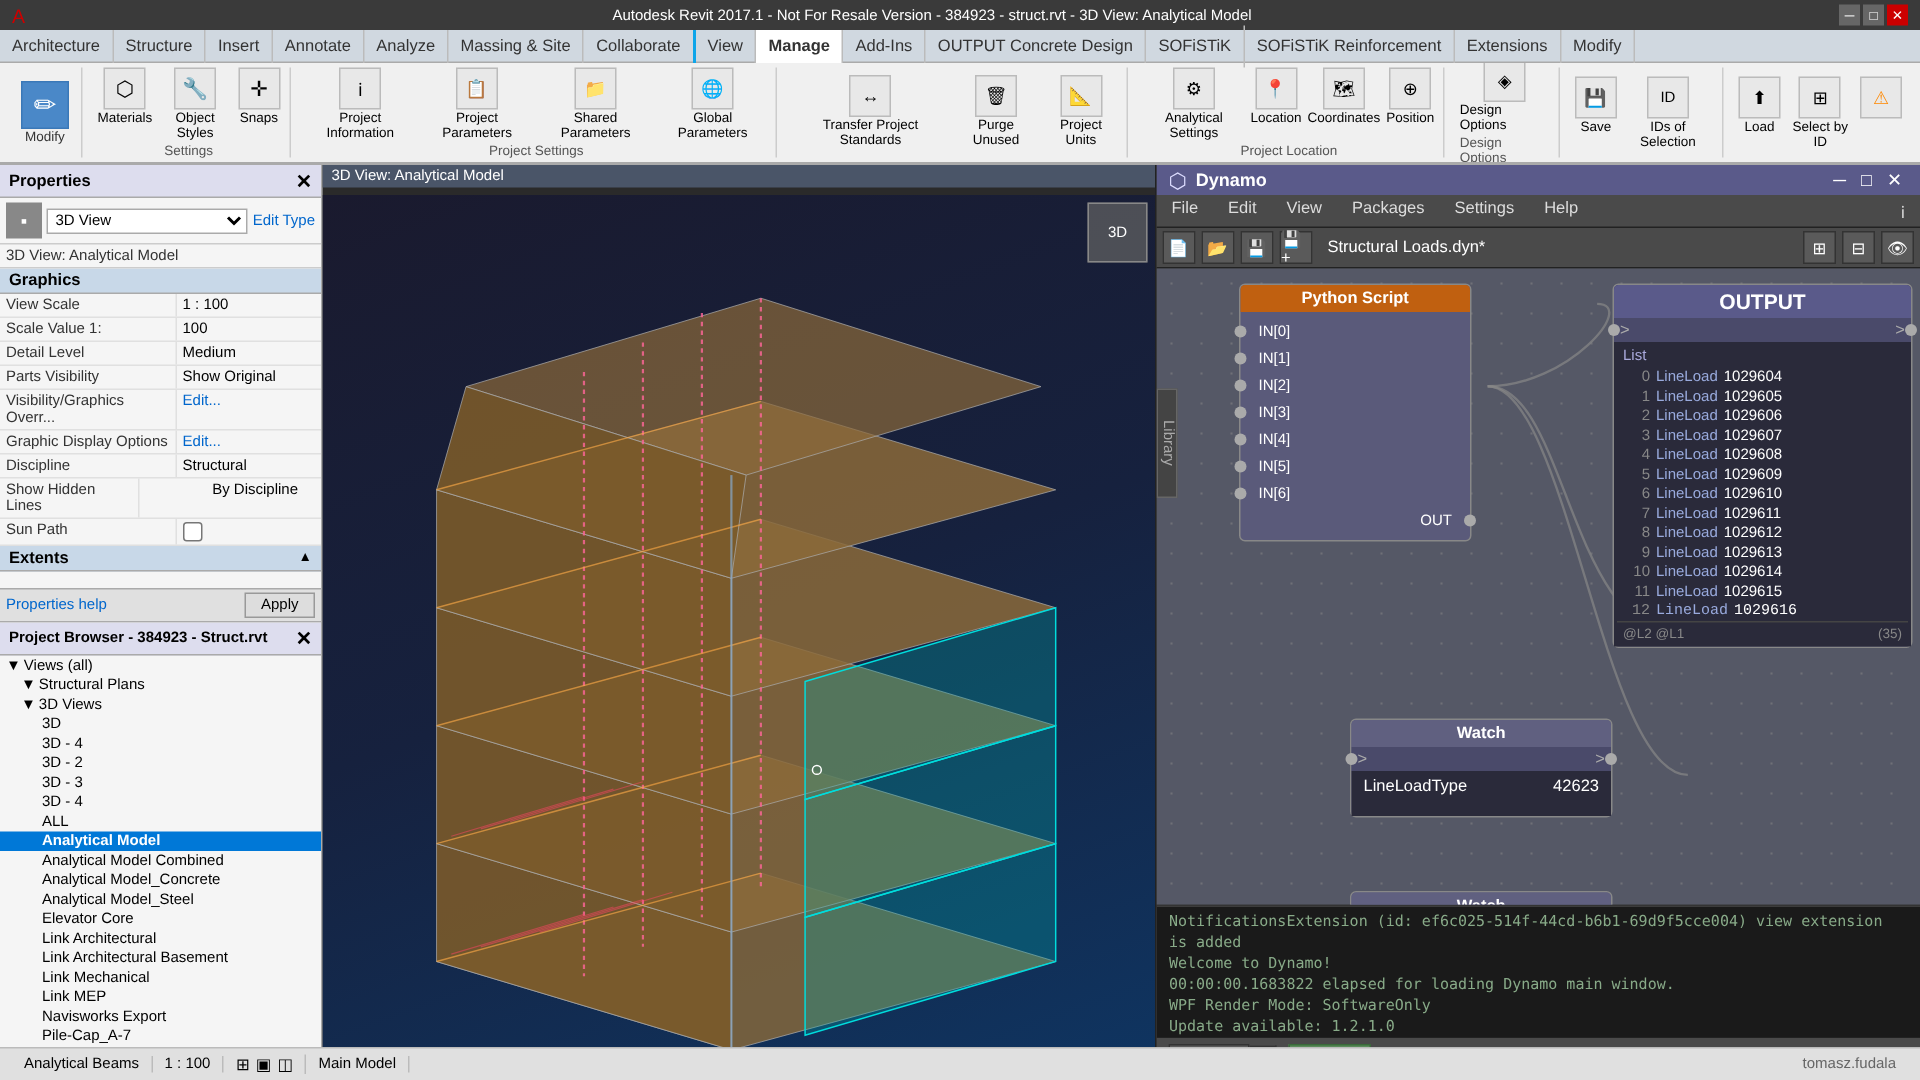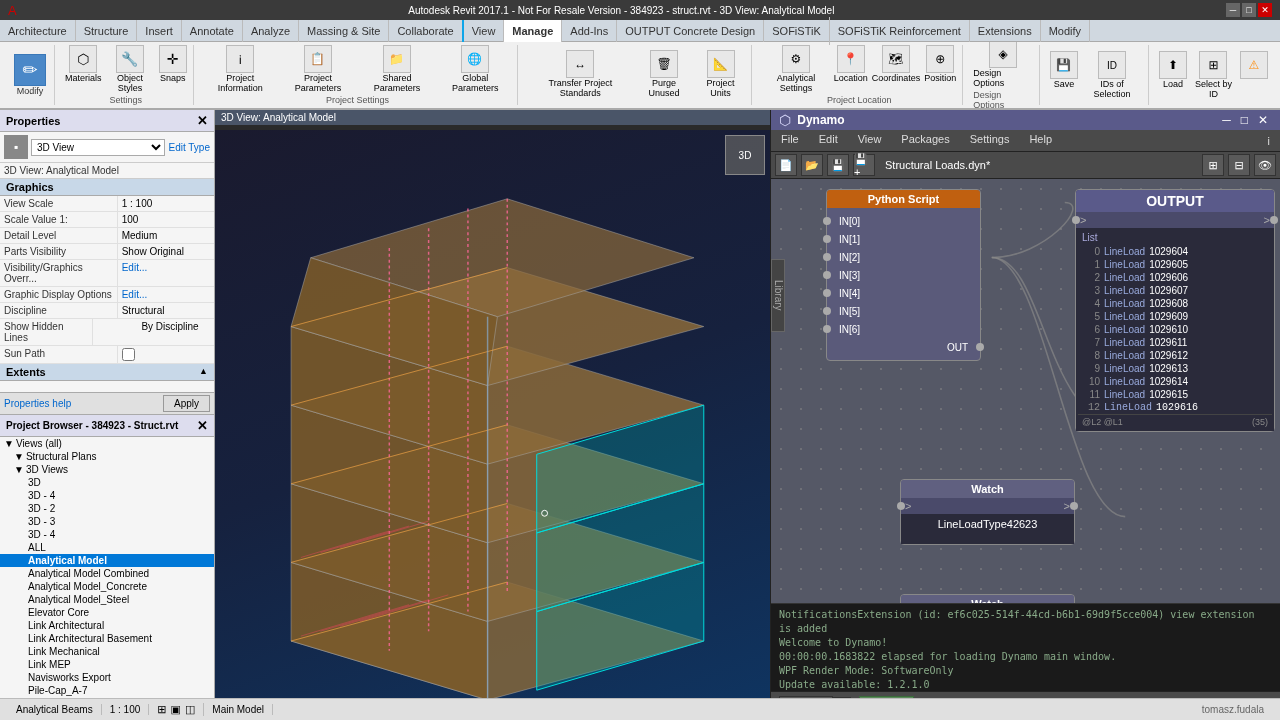--- a/index.html
+++ b/index.html
@@ -693,21 +693,21 @@
 
       <div style="position:absolute;right:205px;top:300px;width:175px;background:#5a5a7a;border:1px solid #888;border-radius:4px;z-index:2;">
         <div style="background:#606080;padding:3px 8px;border-radius:3px 3px 0 0;font-weight:bold;font-size:11px;text-align:center;color:#fff;">Watch</div>
         <div style="display:flex;justify-content:space-between;align-items:center;padding:2px 4px;background:#4a4a6a;position:relative;">
           <div style="position:absolute;left:-4px;width:8px;height:8px;background:#aaa;border-radius:50%;"></div>
           <span style="color:#aaa;font-size:11px;cursor:pointer;">&gt;</span>
           <span style="color:#aaa;font-size:11px;cursor:pointer;">&gt;</span>
           <div style="position:absolute;right:-4px;width:8px;height:8px;background:#aaa;border-radius:50%;"></div>
         </div>
         <div style="background:#2a2a3a;padding:4px 8px;font-size:11px;color:#fff;min-height:30px;">
-          <div style="display:flex;justify-content:center;">
+          <div style="display:flex;justify-content:space-between;">
             <span>LineLoadType</span>
             <span>42623</span>
           </div>
         </div>
       </div>
 
       <div style="position:absolute;right:205px;top:415px;width:175px;background:#5a5a7a;border:1px solid #888;border-radius:4px;z-index:2;">
         <div style="background:#606080;padding:3px 8px;border-radius:3px 3px 0 0;font-weight:bold;font-size:11px;text-align:center;color:#fff;">Watch</div>
 
       </div>

